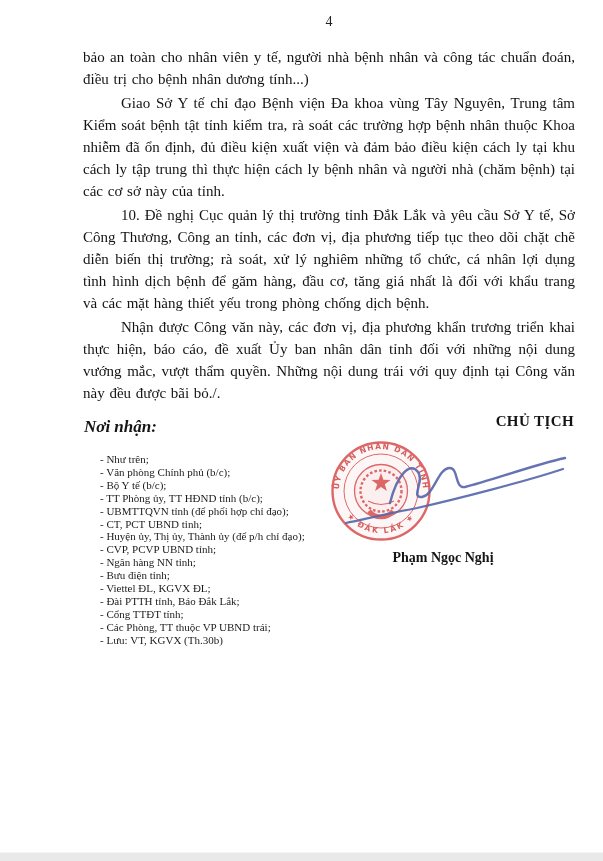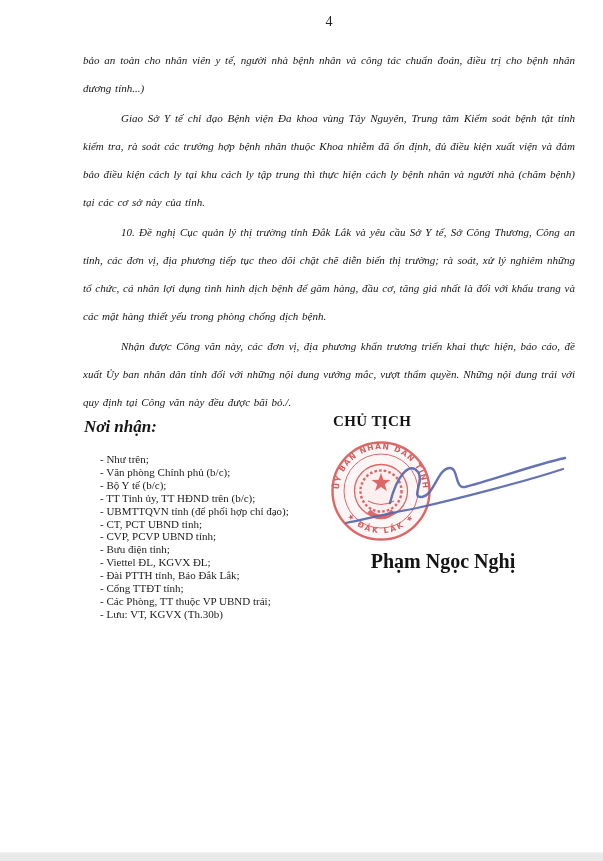--- a/index.html
+++ b/index.html
@@ -8,39 +8,38 @@
     position:relative; width:603px; height:861px; background:#ffffff;
     font-family:"Liberation Serif","DejaVu Serif",serif; color:#141414;
     overflow:hidden; margin:0 auto;
   }
   .page-number {
     position:absolute; top:14px; left:83px; width:492px;
     text-align:center; font-size:14px; color:#222;
   }
   .doc-body {
     position:absolute; left:83px; top:46px; width:492px;
-    font-size:11px; line-height:28px; text-align:justify;
+    font-size:15px; line-height:22px; text-align:justify;
     word-spacing:1px;
-    font-style:italic;
   }
   .para { margin:0 0 2px 0; }
   .para.indent { text-indent:38px; }
   .recipients { position:absolute; left:84px; top:417px; width:292px; }
   .recipients-heading {
     font-weight:bold; font-style:italic; font-size:17px; margin:0 0 4px 0;
   }
   .recipients-list {
     list-style:none; margin:16px; padding:0;
     font-size:11px; line-height:12.9px; color:#1b1b1b;
   }
-  .sign-block { position:absolute; left:333px; top:413px; width:226px; text-align:left; }
+  .sign-block { position:absolute; left:348px; top:413px; width:226px; text-align:right; }
   .sign-title { font-weight:bold; font-size:15px; letter-spacing:0.4px; }
   .signer-name {
     position:absolute; left:330px; top:550px; width:226px; text-align:center;
-    font-weight:bold; font-size:20px;
+    font-weight:bold; font-size:14px;
   }
   .seal-svg { position:absolute; left:311px; top:421px; opacity:0.88; }
   .sig-svg  { position:absolute; left:335px; top:445px; opacity:0.92; }
   .seal-ring-text { font-family:"DejaVu Sans","Liberation Sans",sans-serif; font-weight:bold; }
   .bottom-bar {
     position:absolute; left:0; bottom:0; width:603px; height:9px;
     background:#e9e9e9; border-top:1px solid #f4f4f4;
   }
 </style>
 </head>
@@ -56,24 +55,26 @@
       <p class="para indent">10. Đề nghị Cục quản lý thị trường tỉnh Đắk Lắk và yêu cầu Sở Y tế, Sở Công Thương, Công an tỉnh, các đơn vị, địa phương tiếp tục theo dõi chặt chẽ diễn biến thị trường; rà soát, xử lý nghiêm những tổ chức, cá nhân lợi dụng tình hình dịch bệnh để găm hàng, đầu cơ, tăng giá nhất là đối với khẩu trang và các mặt hàng thiết yếu trong phòng chống dịch bệnh.</p>
       <p class="para indent">Nhận được Công văn này, các đơn vị, địa phương khẩn trương triển khai thực hiện, báo cáo, đề xuất Ủy ban nhân dân tỉnh đối với những nội dung vướng mắc, vượt thẩm quyền. Những nội dung trái với quy định tại Công văn này đều được bãi bỏ./.</p>
     </div>
 
   <div class="recipients">
     <div class="recipients-heading">Nơi nhận:</div>
     <ul class="recipients-list">
         <li>- Như trên;</li>
         <li>- Văn phòng Chính phủ (b/c);</li>
         <li>- Bộ Y tế (b/c);</li>
-        <li>- TT Tỉnh ủy, TT HĐND trên (b/c);</li>
+        <li>- TT Phòng ủy, TT HĐND tỉnh (b/c);</li>
         <li>- UBMTTQVN tỉnh (để phối hợp chỉ đạo);</li>
         <li>- CT, PCT UBND tỉnh;</li>
+        <li>- Huyện ủy, Thị ủy, Thành ủy (để p/h chỉ đạo);</li>
         <li>- CVP, PCVP UBND tỉnh;</li>
+        <li>- Ngân hàng NN tỉnh;</li>
         <li>- Bưu điện tỉnh;</li>
         <li>- Viettel ĐL, KGVX ĐL;</li>
         <li>- Đài PTTH tỉnh, Báo Đắk Lắk;</li>
         <li>- Cổng TTĐT tính;</li>
         <li>- Các Phòng, TT thuộc VP UBND trái;</li>
         <li>- Lưu: VT, KGVX (Th.30b)</li>
       </ul>
   </div>
 
   <div class="sign-block">

